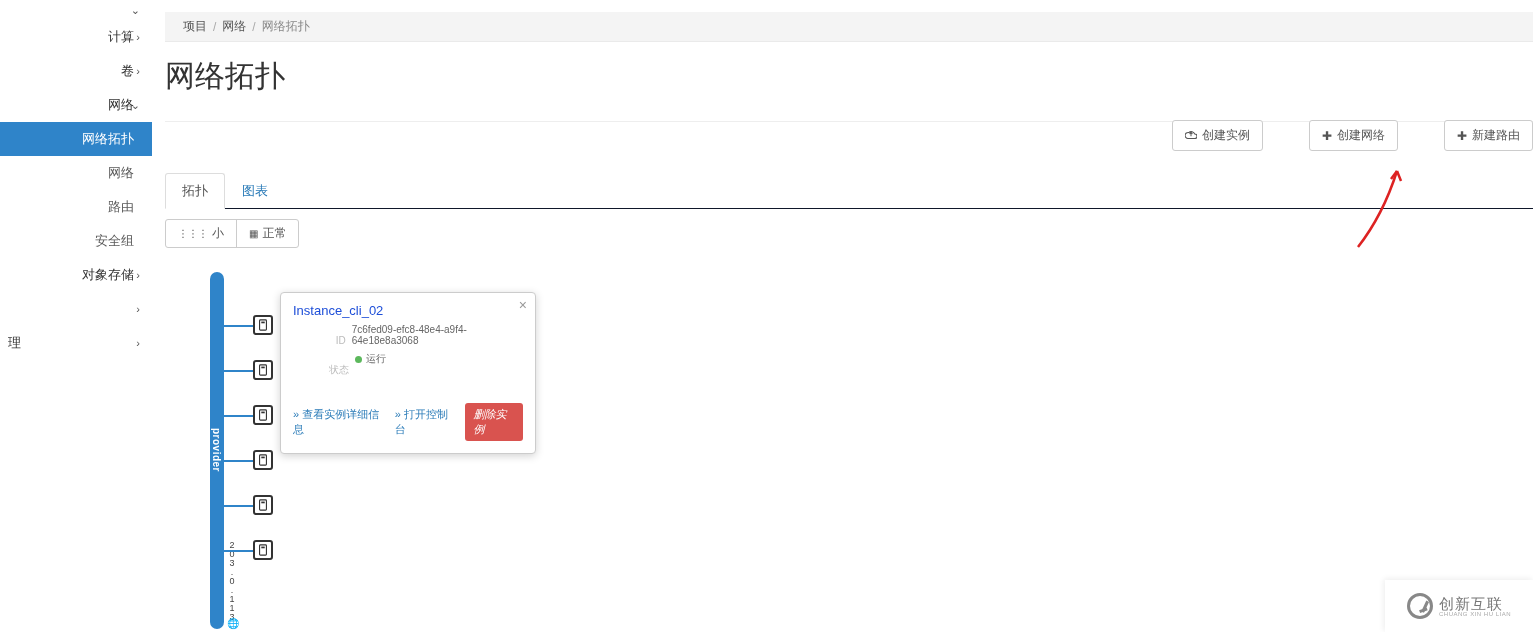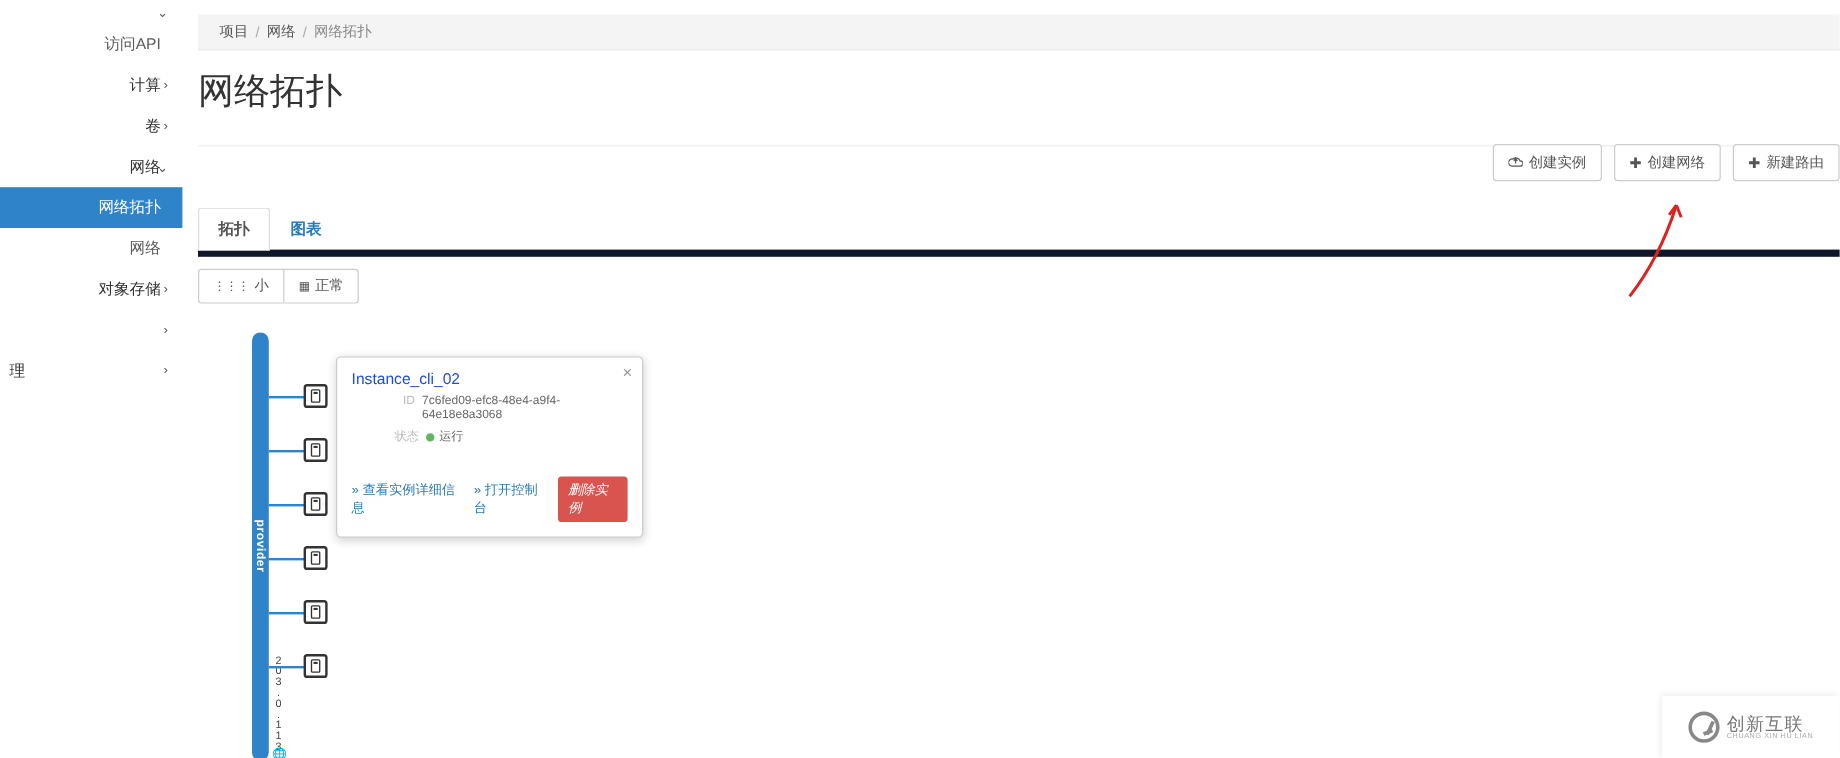--- a/index.html
+++ b/index.html
@@ -31,25 +31,25 @@
 .breadcrumb .current { color: #888; margin-left: 4px; }
 
 .page-title {
   font-size: 30px; font-weight: 400; color: #333; padding: 14px 0 14px 0; margin-left: 0;
 }
 .title-row { border-bottom: 1px solid #eee; padding: 0 0 10px 0; }
 
 .toolbar { position: absolute; right: 0; top: 120px; display: flex; gap: 10px; }
 .btn {
   border: 1px solid #ccc; border-radius: 3px; padding: 6px 12px; font-size: 12px;
-  color: #555; background: #fff; display: inline-flex; align-items: center; gap: 5px; cursor: pointer;
+  color: #555; background: #fff; display: inline-flex; align-items: center; gap: 5px; cursor: pointer; margin-left: 36px;
 }
 .btn svg, .btn .ic { width: 12px; height: 12px; }
 
-.tabs { margin-top: 50px; border-bottom: 6px solid #0f172a; display: flex; font-weight: bold; }
+.tabs { margin-top: 50px; border-bottom: 1px solid #0f172a; display: flex; }
 .tab {
   padding: 8px 16px; font-size: 13px; cursor: pointer; border: 1px solid transparent;
   position: relative; top: 1px;
 }
 .tab.active { border: 1px solid #ddd; border-bottom: 1px solid #fff; background: #fff; color: #555; border-radius: 3px 3px 0 0; }
 .tab.inactive { color: #2a7bb8; }
 
 .size-toggle { margin-top: 10px; display: inline-flex; border: 1px solid #ccc; border-radius: 3px; overflow: hidden; }
 .size-btn { padding: 5px 12px; font-size: 12px; display: flex; align-items: center; gap: 4px; cursor: pointer; color: #555; }
 .size-btn:first-child { border-right: 1px solid #ccc; }
@@ -78,21 +78,21 @@
 .node svg { width: 10px; height: 12px; }
 
 .popup {
   position: absolute; left: 115px; top: 20px; width: 256px;
   background: #fff; border: 1px solid #ccc; border-radius: 4px;
   box-shadow: 0 2px 8px rgba(0,0,0,0.18); padding: 10px 12px 12px 12px;
 }
 .popup .close { position: absolute; right: 8px; top: 4px; color: #999; cursor: pointer; font-size: 14px; }
 .popup .ptitle { font-size: 13px; color: #1d4ed8; font-weight: 500; }
 .popup .prow { display: flex; font-size: 10px; margin-top: 6px; }
-.popup .plabel { width: 62px; text-align: right; color: #bbb; padding-right: 6px; }
+.popup .plabel { width: 62px; text-align: right; color: #bbb; padding-right: 6px; margin-top: 11px; }
 .popup .pval { color: #666; }
 .popup .dot { display: inline-block; width: 7px; height: 7px; border-radius: 50%; background: #5cb85c; margin-right: 4px; vertical-align: middle; }
 .popup .pactions { margin-top: 26px; display: flex; align-items: center; gap: 10px; }
 .popup .plink { color: #2a7bb8; font-size: 11px; cursor: pointer; }
 .popup .pdel { background: #d9534f; color: #fff; font-size: 11px; padding: 4px 8px; border-radius: 3px; cursor: pointer; margin-left: auto; font-style: italic; }
 
 .arrow {
   position: absolute; right: 130px; top: 165px; width: 50px; height: 85px; pointer-events: none;
 }
 
@@ -107,40 +107,43 @@
 .logo .ltxt { color: #777; font-size: 15px; font-weight: 500; letter-spacing: 1px; display: flex; flex-direction: column; line-height: 1; }
 .logo .lsub { font-size: 6px; color: #aaa; letter-spacing: 0.5px; }
 </style>
 </head>
 <body>
 
 <div class="sidebar">
   <div class="sidebar-item parent" style="height:20px;">
     <span class="chev">⌄</span>
   </div>
-  <div class="sidebar-item child">
-      <span>访问API</span>
-    </div>
   <div class="sidebar-item parent">
       <span>计算</span>
       <span class="chev">›</span>
     </div>
   <div class="sidebar-item parent">
       <span>卷</span>
       <span class="chev">›</span>
     </div>
   <div class="sidebar-item parent">
       <span>网络</span>
       <span class="chev">⌄</span>
     </div>
   <div class="sidebar-item child active">
       <span>网络拓扑</span>
     </div>
   <div class="sidebar-item child">
       <span>网络</span>
+    </div>
+  <div class="sidebar-item child">
+      <span>路由</span>
+    </div>
+  <div class="sidebar-item child">
+      <span>安全组</span>
     </div>
   <div class="sidebar-item parent">
       <span>对象存储</span>
       <span class="chev">›</span>
     </div>
   <div class="sidebar-item parent" style="justify-content:flex-start;">
       <span></span>
       <span class="chev">›</span>
     </div>
   <div class="sidebar-item parent" style="justify-content:flex-start;">

